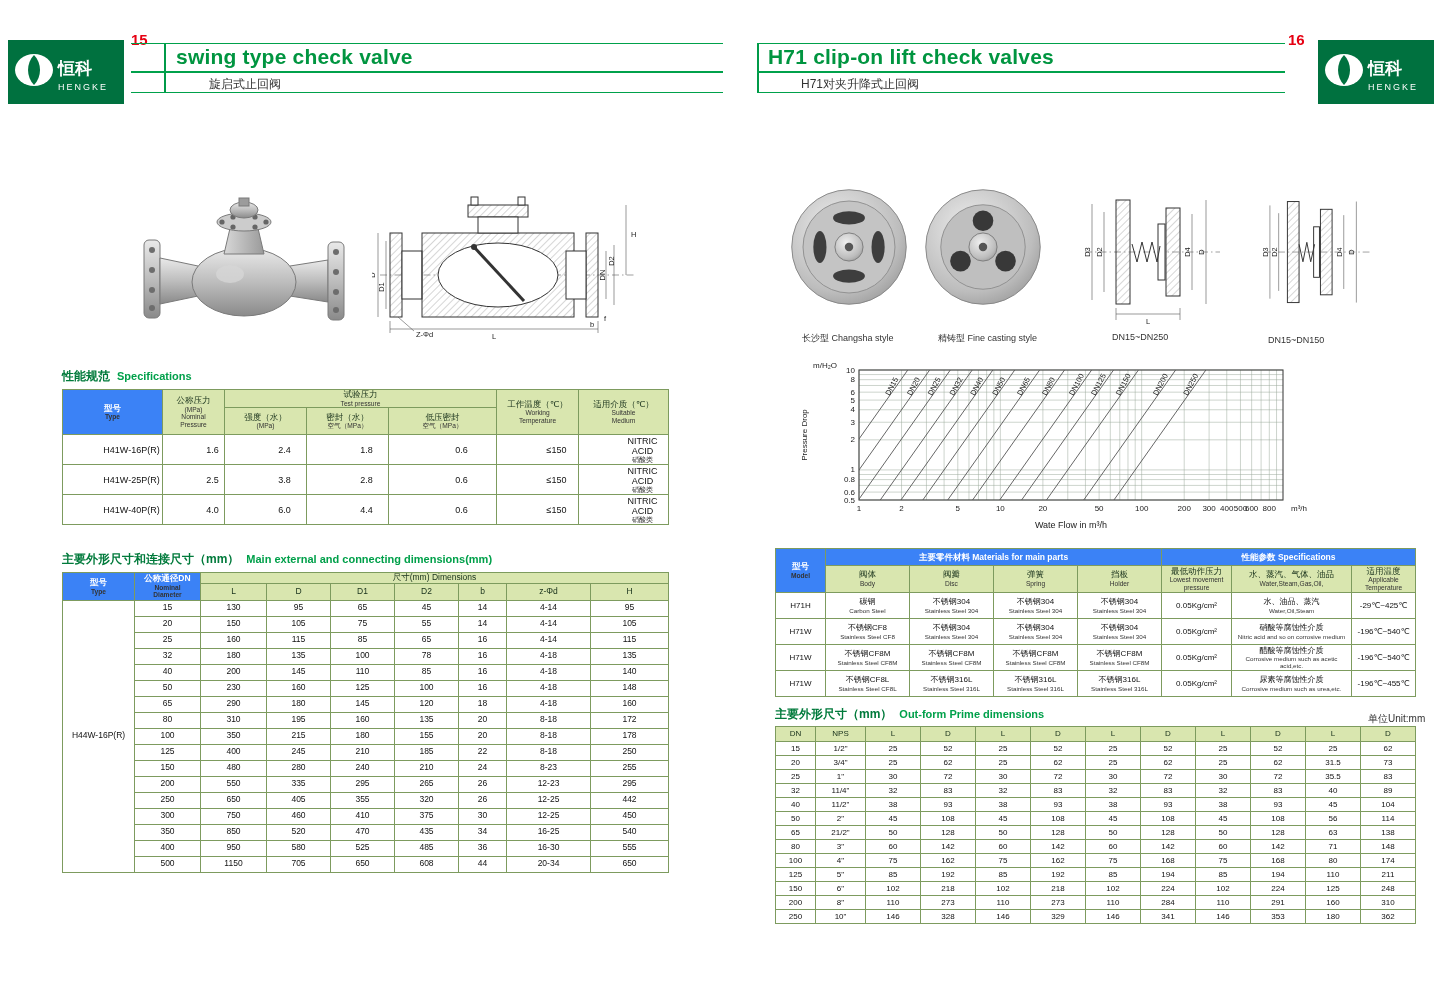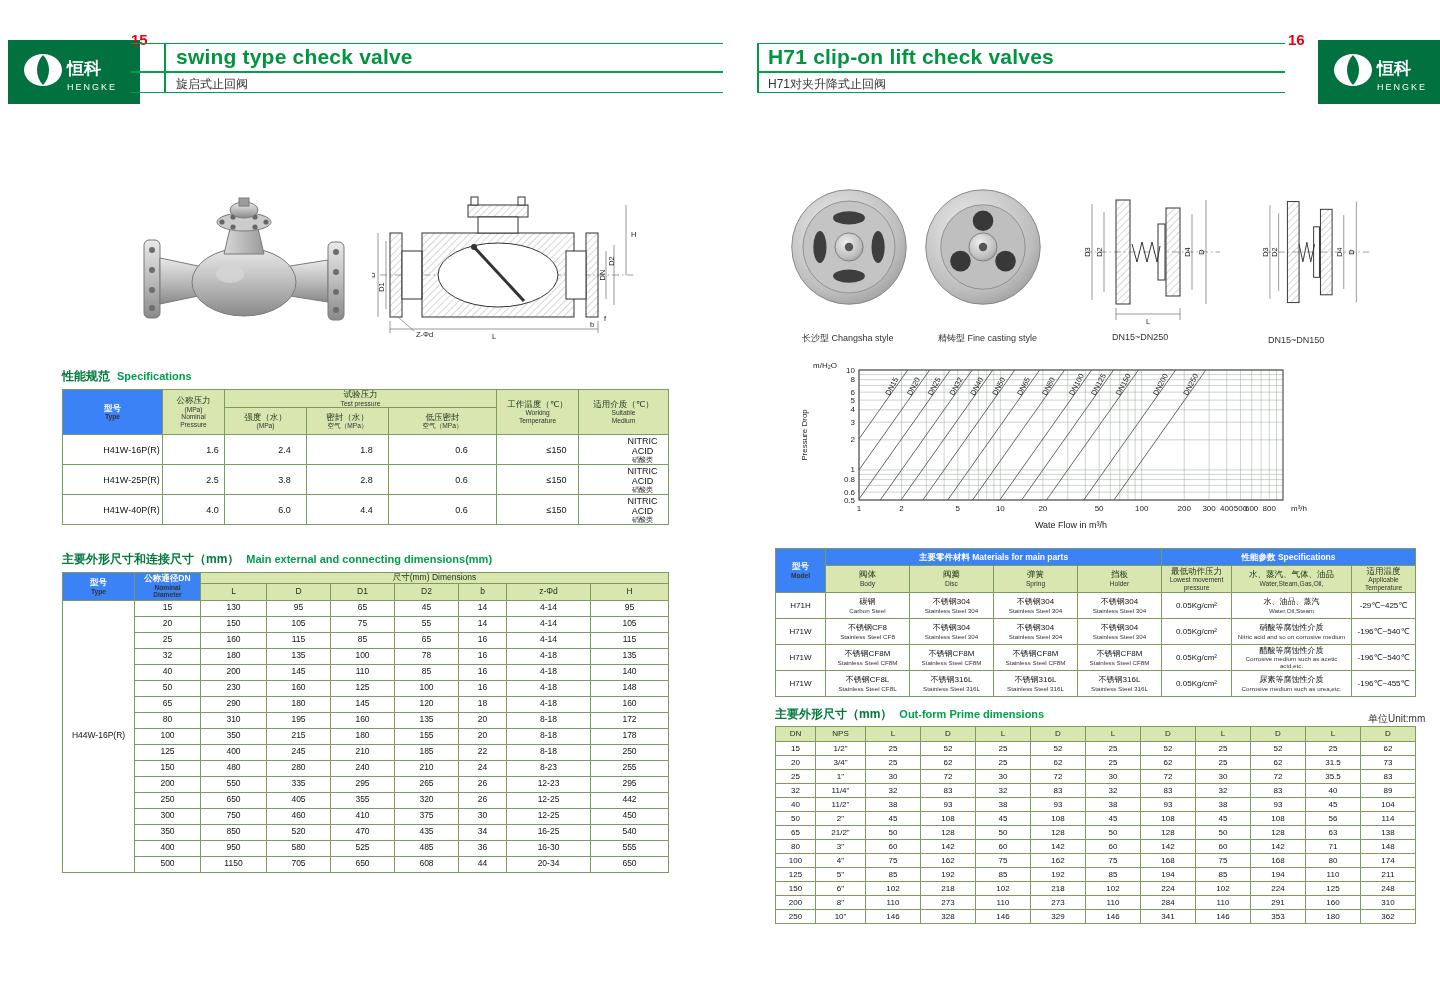--- a/index.html
+++ b/index.html
@@ -1,26 +1,26 @@
 <!DOCTYPE html>
 <html><head>
 <meta charset="utf-8">
 <style>
   html,body{margin:0;padding:0;}
   body{width:1440px;height:984px;background:#ffffff;position:relative;
        font-family:"Liberation Sans","DejaVu Sans",sans-serif;color:#222;}
   .abs{position:absolute;}
   
-  .logo-block{position:absolute;top:40px;width:132px;height:64px;background:#00713f;text-align:center;}
+  .logo-block{position:absolute;top:40px;width:116px;height:64px;background:#00713f;}
   .page-no{position:absolute;top:31px;color:#e60012;font-size:15px;font-weight:bold;}
   .vrule{position:absolute;width:2px;background:#009a48;}
   .hrule{position:absolute;height:1px;background:#00a14b;}
   .hrule.thick{height:2px;}
   .title-en{position:absolute;color:#009540;font-size:21px;font-weight:bold;letter-spacing:0.2px;}
-  .title-zh{position:absolute;color:#333;font-size:12px;}
+  .title-zh{position:absolute;color:#333;font-size:12px;margin-left:33px;}
   
   .sec{position:absolute;font-size:12px;font-weight:bold;}
   .sec .zh{color:#007a3b;margin-top:20px;}
   .sec .en{color:#00a04a;margin-left:7px;font-size:11px;}
   .unit-note{position:absolute;font-size:10px;color:#333;}
   .caption{position:absolute;font-size:9px;color:#333;}
   
   .tbl{position:absolute;border-collapse:collapse;table-layout:fixed;background:#fff;border:1px solid #4e7a3a;}
   .tbl th,.tbl td{border:1px solid #7d9b5e;overflow:hidden;text-align:center;vertical-align:middle;padding:0 2px;}
   th.dark{background:#3b82f6;color:#fff;font-size:8.5px;font-weight:bold;line-height:1.2;}

